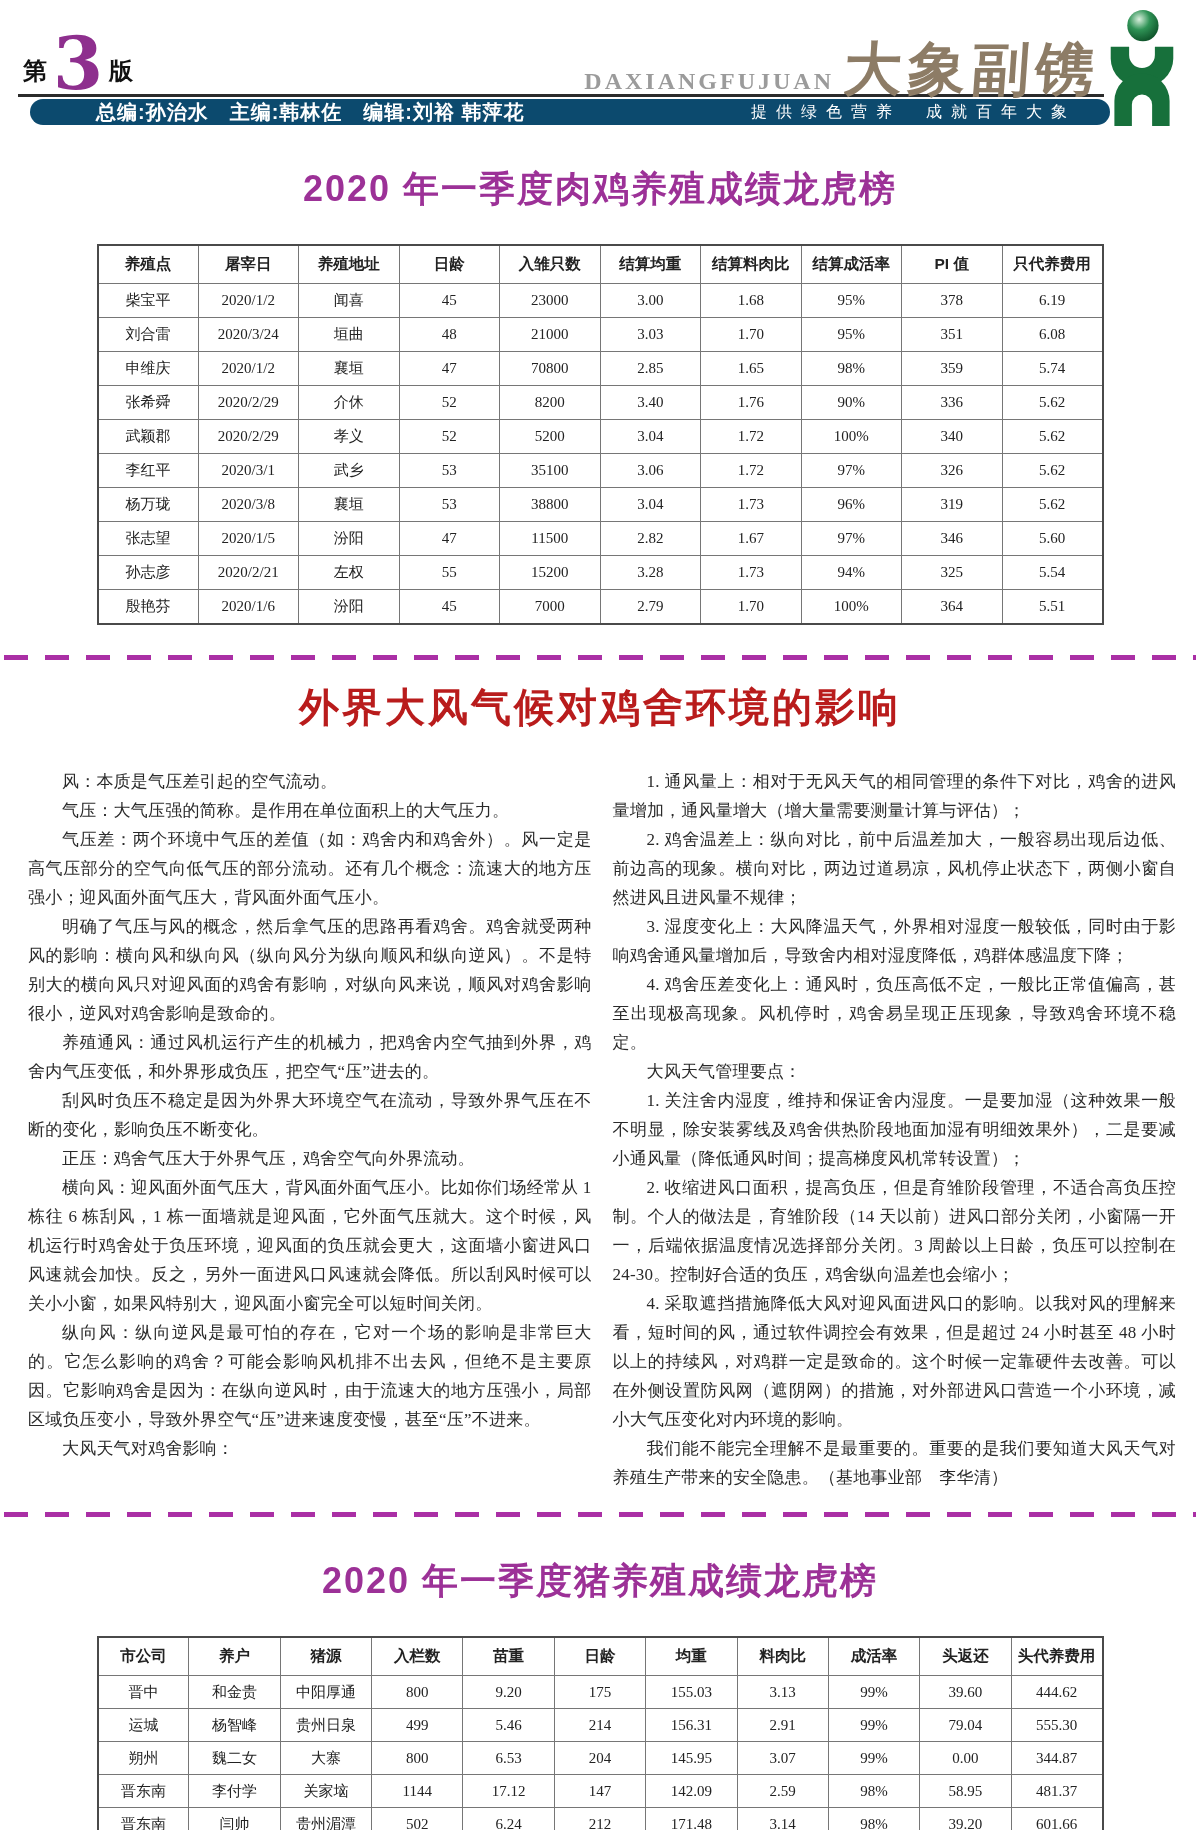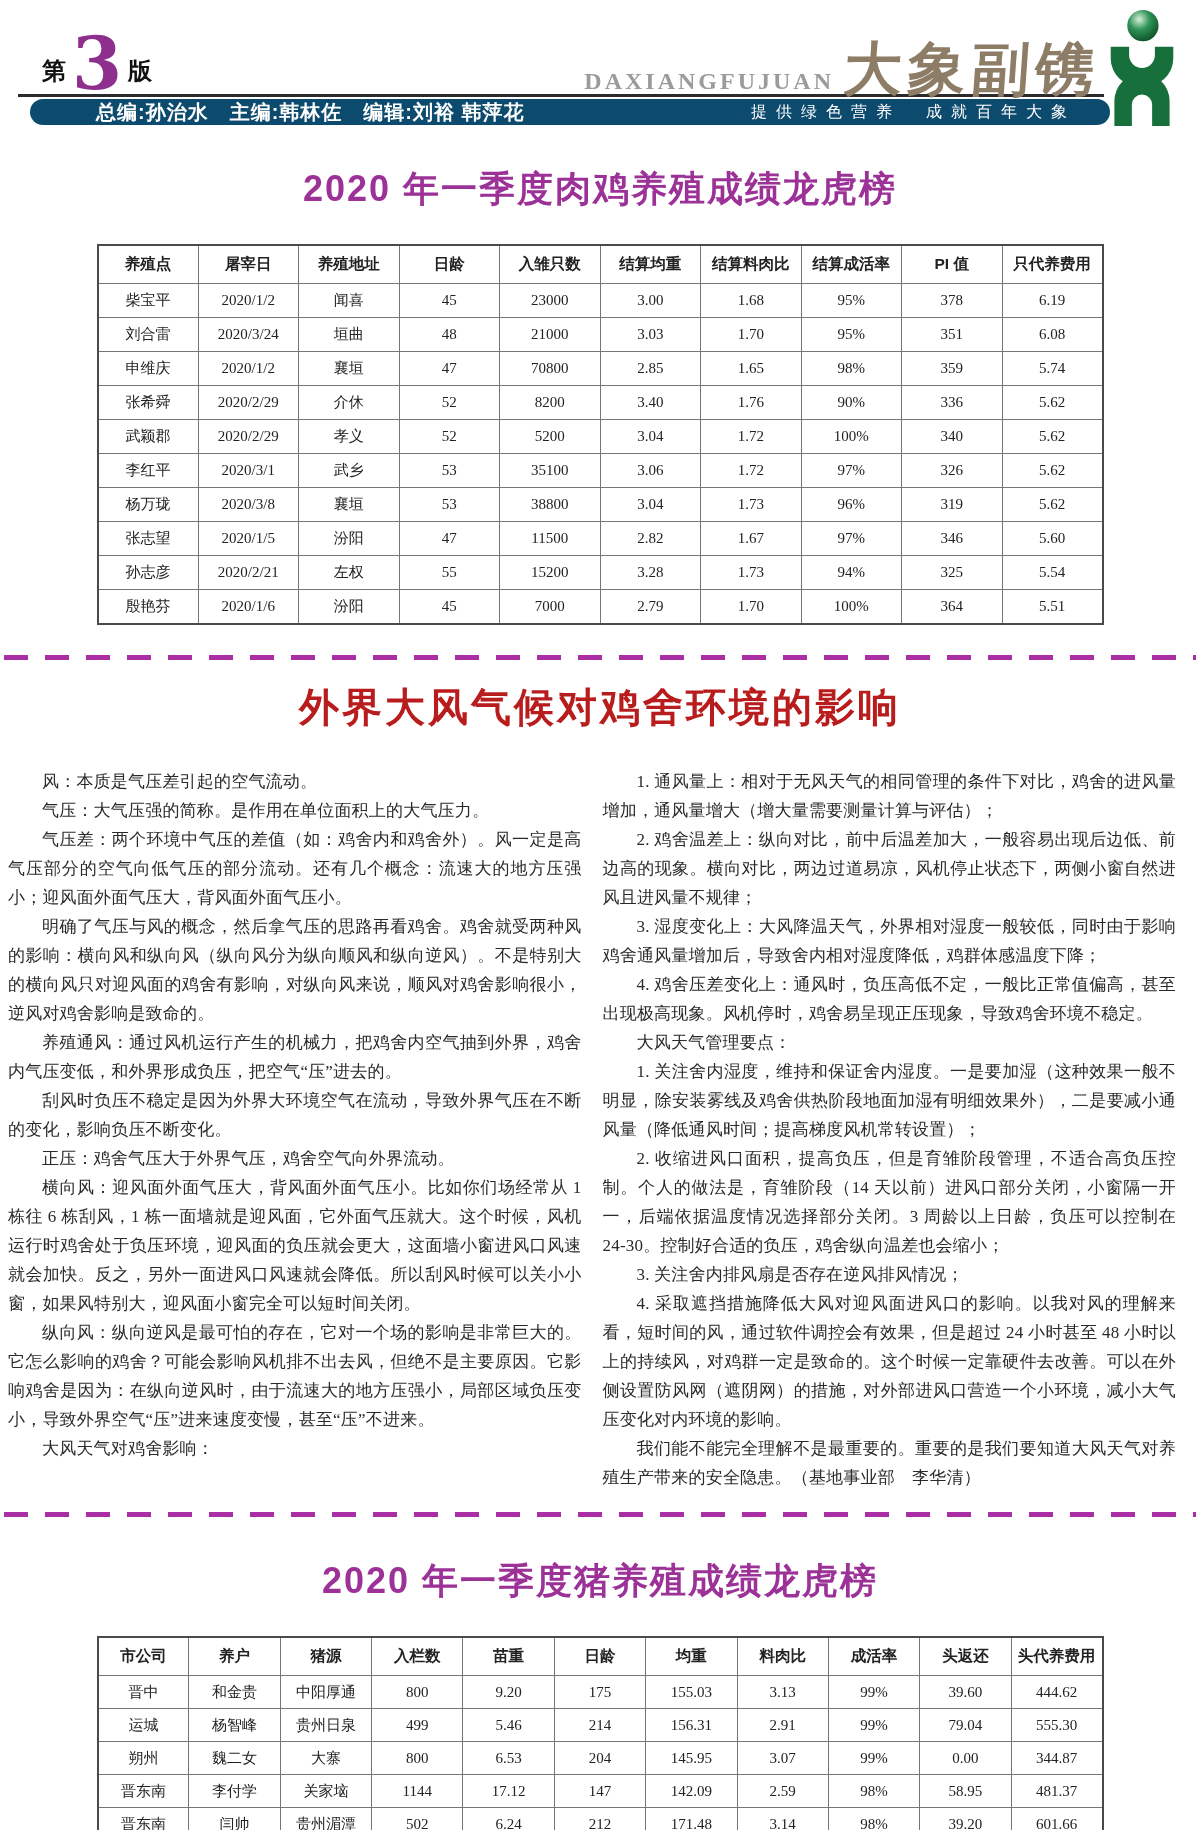--- a/index.html
+++ b/index.html
@@ -6,21 +6,21 @@
   body{
     width:1200px;height:1830px;overflow:hidden;position:relative;
     background:#ffffff;color:#1c1c1c;
     font-family:"Liberation Serif","DejaVu Serif",serif;
   }
   
   .header-top{
     position:relative;height:94px;margin:0 96px 0 18px;
     border-bottom:3px solid #2b2b2b;
   }
-  .page-no{position:absolute;left:24px;bottom:-6px;white-space:nowrap}
+  .page-no{position:absolute;left:5px;bottom:-6px;white-space:nowrap}
   .page-no .zh{font-family:"Liberation Sans",sans-serif;font-weight:700;font-size:24px;color:#111;vertical-align:baseline}
   .page-no .num{font-family:"DejaVu Serif",serif;font-weight:700;font-size:72px;color:#8e2f8e;line-height:1;vertical-align:-10px;padding:0 6px}
   .masthead{position:absolute;right:4px;bottom:-4px;display:flex;align-items:baseline;gap:10px;white-space:nowrap}
   .romanized{font-family:"Liberation Serif",serif;font-size:24px;font-weight:700;color:#9b9b9b;letter-spacing:3px}
   .calligraphy{font-family:"DejaVu Serif",serif;font-size:58px;font-weight:700;color:#8d7c66;letter-spacing:6px;transform:skewX(-4deg);line-height:1}
   .green-bar{
     margin:2px 0 0 30px;width:1080px;height:26px;border-radius:14px;
     background:#0c4a6e;display:flex;align-items:center;justify-content:space-between;
     padding:0 34px 0 66px;box-sizing:border-box;
     font-family:"Liberation Sans",sans-serif;color:#fff;
@@ -51,21 +51,21 @@
   }
   table.pig td{height:32px}
   
   .dashed{
     height:5px;margin:0 4px;
     background:repeating-linear-gradient(90deg,#aa2fa5 0 24px,transparent 24px 41px);
   }
   .d1{margin-top:30px;margin-bottom:8px}
   .d2{margin-top:20px;margin-bottom:6px}
   
-  .article{display:flex;gap:21px;margin:4px 24px 0 8px}
+  .article{display:flex;gap:21px;margin:4px 24px 0 28px}
   .article .col{flex:1 1 0;min-width:0}
   .article p{
     margin:0;text-indent:2em;text-align:justify;
     font-size:17px;line-height:29px;color:#2a2a2a;letter-spacing:0.2px;
   }
 </style>
 </head>
 <body>
 
 <div>
@@ -257,21 +257,20 @@
       <p>大风天气对鸡舍影响：</p>
     </div>
   <div class="col">
       <p>1. 通风量上：相对于无风天气的相同管理的条件下对比，鸡舍的进风量增加，通风量增大（增大量需要测量计算与评估）；</p>
       <p>2. 鸡舍温差上：纵向对比，前中后温差加大，一般容易出现后边低、前边高的现象。横向对比，两边过道易凉，风机停止状态下，两侧小窗自然进风且进风量不规律；</p>
       <p>3. 湿度变化上：大风降温天气，外界相对湿度一般较低，同时由于影响鸡舍通风量增加后，导致舍内相对湿度降低，鸡群体感温度下降；</p>
       <p>4. 鸡舍压差变化上：通风时，负压高低不定，一般比正常值偏高，甚至出现极高现象。风机停时，鸡舍易呈现正压现象，导致鸡舍环境不稳定。</p>
       <p>大风天气管理要点：</p>
       <p>1. 关注舍内湿度，维持和保证舍内湿度。一是要加湿（这种效果一般不明显，除安装雾线及鸡舍供热阶段地面加湿有明细效果外），二是要减小通风量（降低通风时间；提高梯度风机常转设置）；</p>
       <p>2. 收缩进风口面积，提高负压，但是育雏阶段管理，不适合高负压控制。个人的做法是，育雏阶段（14 天以前）进风口部分关闭，小窗隔一开一，后端依据温度情况选择部分关闭。3 周龄以上日龄，负压可以控制在 24-30。控制好合适的负压，鸡舍纵向温差也会缩小；</p>
-      <p>3. 关注舍内排风扇是否存在逆风排风情况；</p>
       <p>4. 采取遮挡措施降低大风对迎风面进风口的影响。以我对风的理解来看，短时间的风，通过软件调控会有效果，但是超过 24 小时甚至 48 小时以上的持续风，对鸡群一定是致命的。这个时候一定靠硬件去改善。可以在外侧设置防风网（遮阴网）的措施，对外部进风口营造一个小环境，减小大气压变化对内环境的影响。</p>
       <p>我们能不能完全理解不是最重要的。重要的是我们要知道大风天气对养殖生产带来的安全隐患。（基地事业部　李华清）</p>
     </div>
 </div>
 
 <div class="dashed d2"></div>
 
 <h1 class="sec-title t-purple">2020 年一季度猪养殖成绩龙虎榜</h1>
 
 <table class="grid pig">

